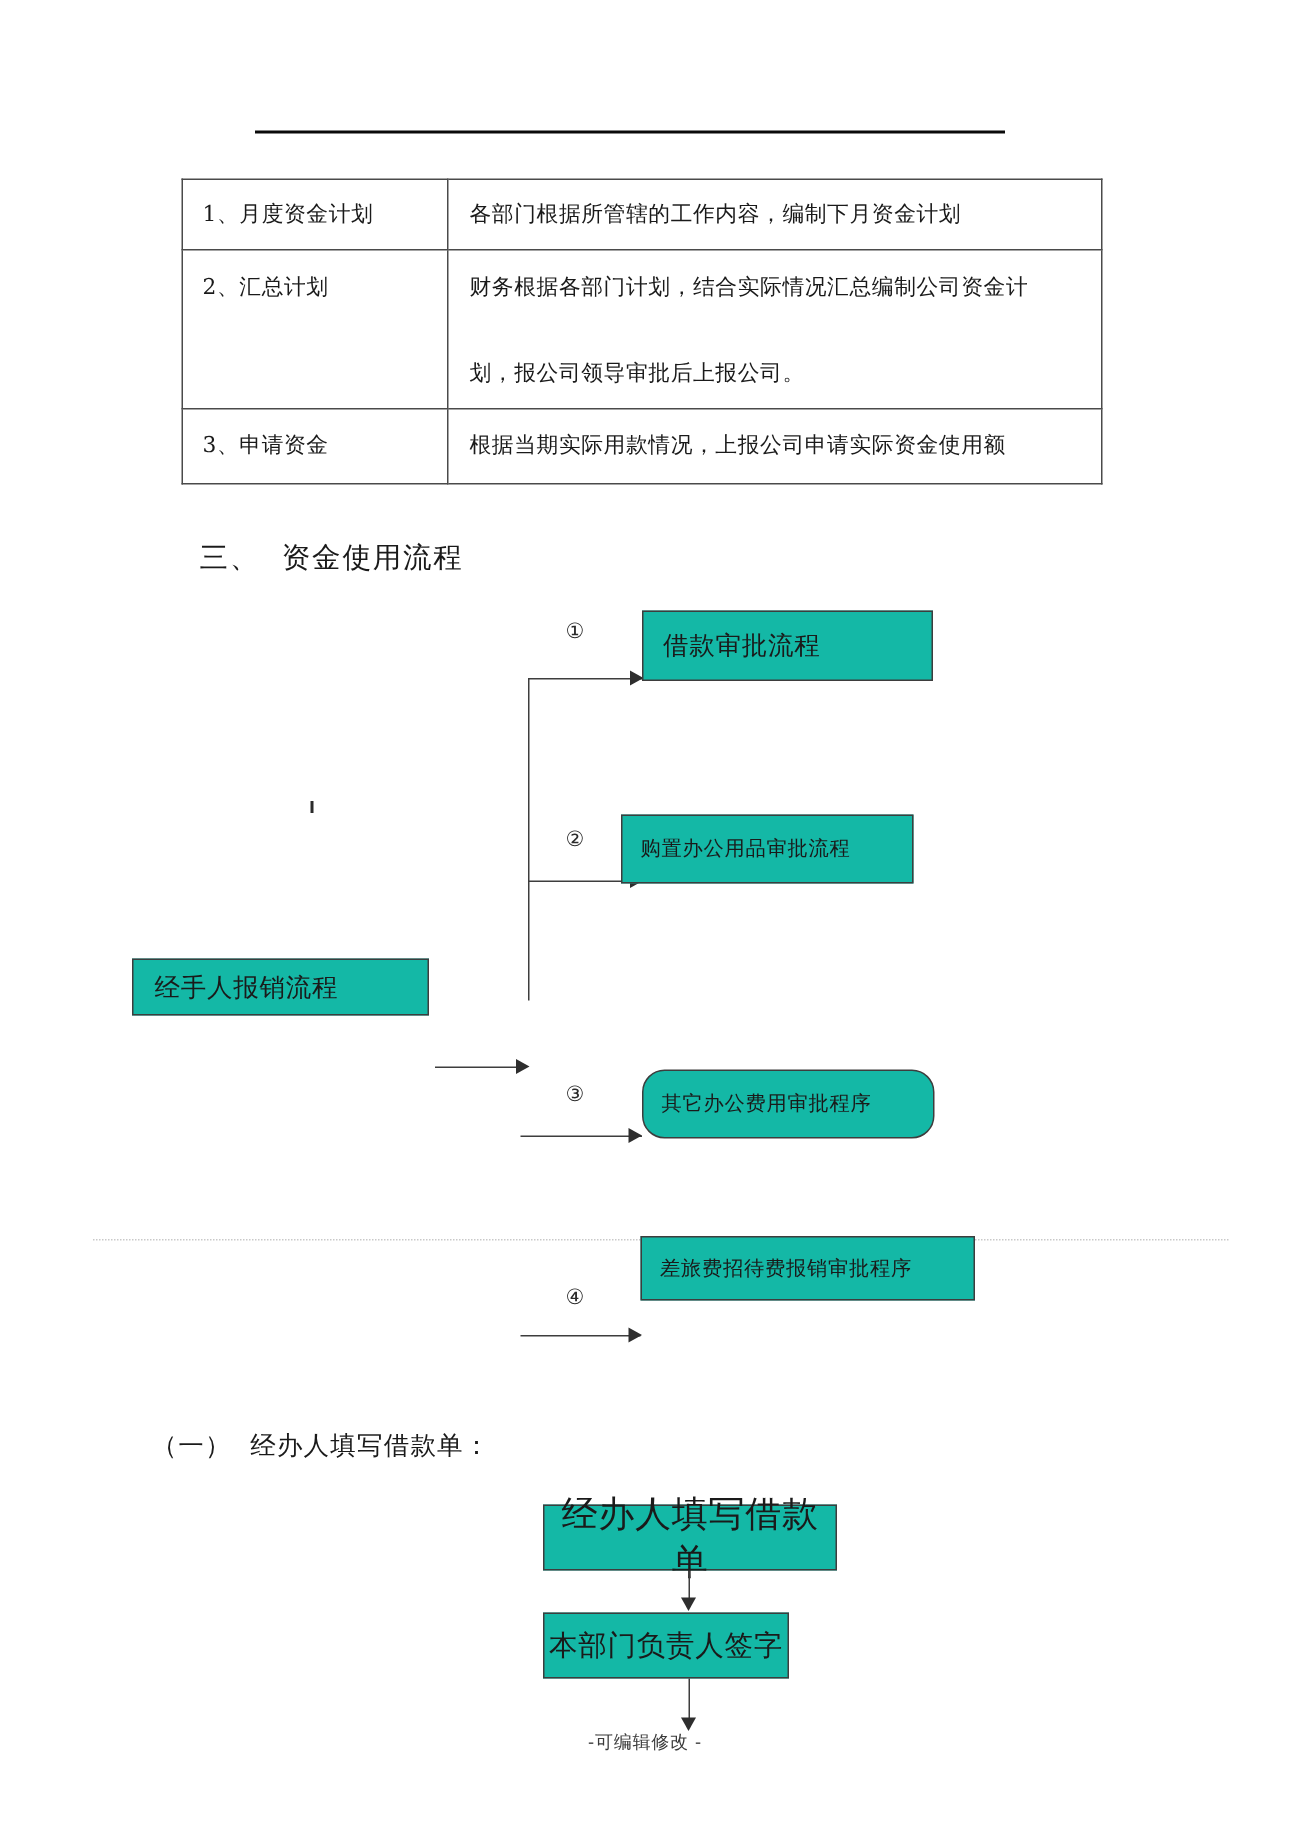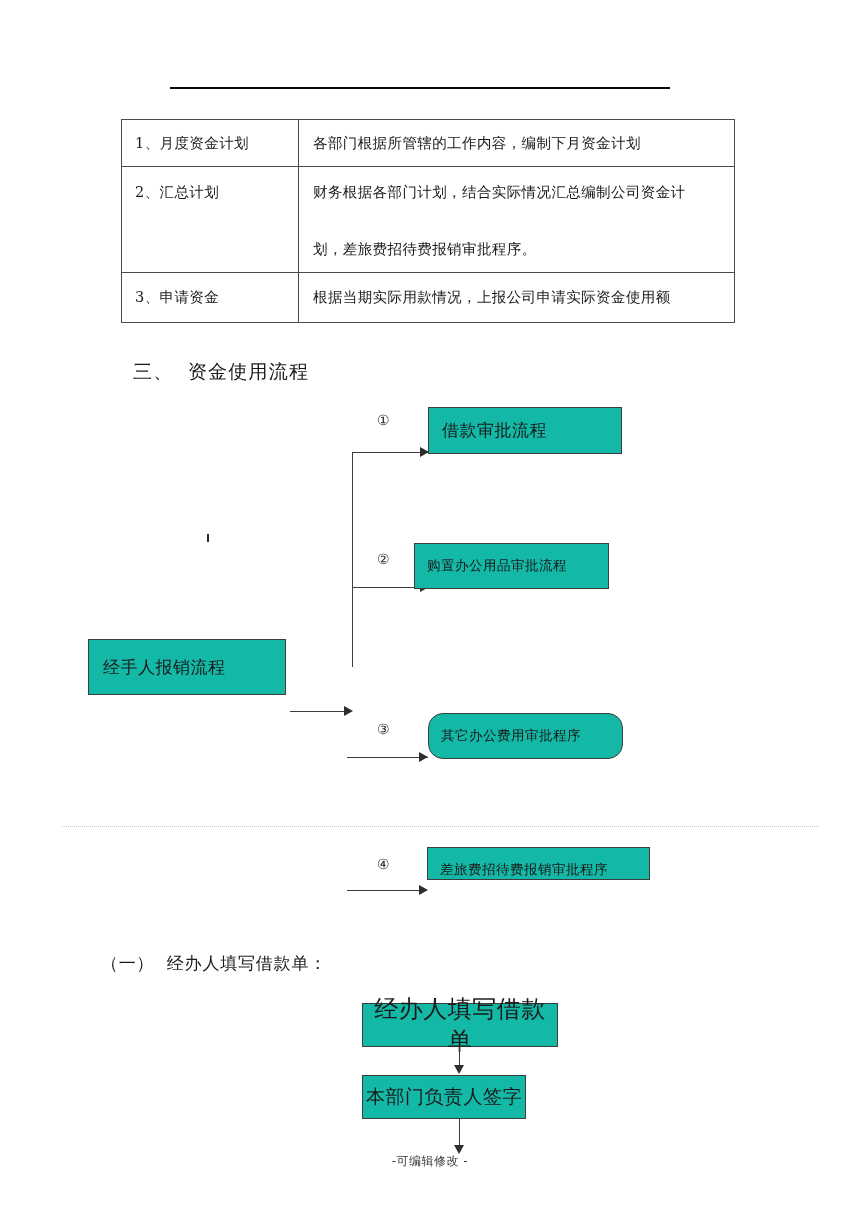--- a/index.html
+++ b/index.html
@@ -78,33 +78,33 @@
     display: flex;
     align-items: center;
     background: #14b8a6;
   }
   .fbox > span {
     display: block;
     width: 100%;
     letter-spacing: 0.5px;
   }
 
-  .box-source  { left: 88px;  top: 623px; width: 198px; height: 56px; }
+  .box-source  { left: 88px;  top: 623px; width: 198px; height: 38px; }
   .box-source > span { font-size: 17px; padding-left: 14px; }
 
   .box-1 { left: 428px; top: 391px; width: 194px; height: 47px; }
   .box-1 > span { font-size: 17px; padding-left: 13px; }
 
   .box-2 { left: 414px; top: 527px; width: 195px; height: 46px; }
   .box-2 > span { font-size: 13.5px; padding-left: 12px; }
 
   .box-3 { left: 428px; top: 697px; width: 195px; height: 46px; border-radius: 15px; }
   .box-3 > span { font-size: 13.5px; padding-left: 12px; }
 
-  .box-4 { left: 427px; top: 831px; width: 223px; height: 33px; align-items: flex-end; }
+  .box-4 { left: 427px; top: 808px; width: 223px; height: 43px; }
   .box-4 > span { font-size: 13.5px; padding-left: 12px; }
 
   .box-b1 { left: 362px; top: 987px; width: 196px; height: 44px; justify-content: center; }
   .box-b1 > span { font-size: 24px; text-align: center; }
 
   .box-b2 { left: 362px; top: 1059px; width: 164px; height: 44px; justify-content: center; }
   .box-b2 > span { font-size: 19px; text-align: center; }
 
   
   .vline {
@@ -200,21 +200,21 @@
   <table class="plan-table">
     <tbody>
       <tr class="r1">
         <td class="c-label">1、月度资金计划</td>
         <td class="c-desc">各部门根据所管辖的工作内容，编制下月资金计划</td>
       </tr>
       <tr class="r2">
         <td class="c-label">2、汇总计划</td>
         <td class="c-desc" style="white-space:pre-line">财务根据各部门计划，结合实际情况汇总编制公司资金计
 
-划，差旅费招待费报销审批程序。</td>
+划，报公司领导审批后上报公司。</td>
       </tr>
       <tr class="r3">
         <td class="c-label">3、申请资金</td>
         <td class="c-desc">根据当期实际用款情况，上报公司申请实际资金使用额</td>
       </tr>
     </tbody>
   </table>
 
   <div class="heading-3">三、  资金使用流程</div>
 

